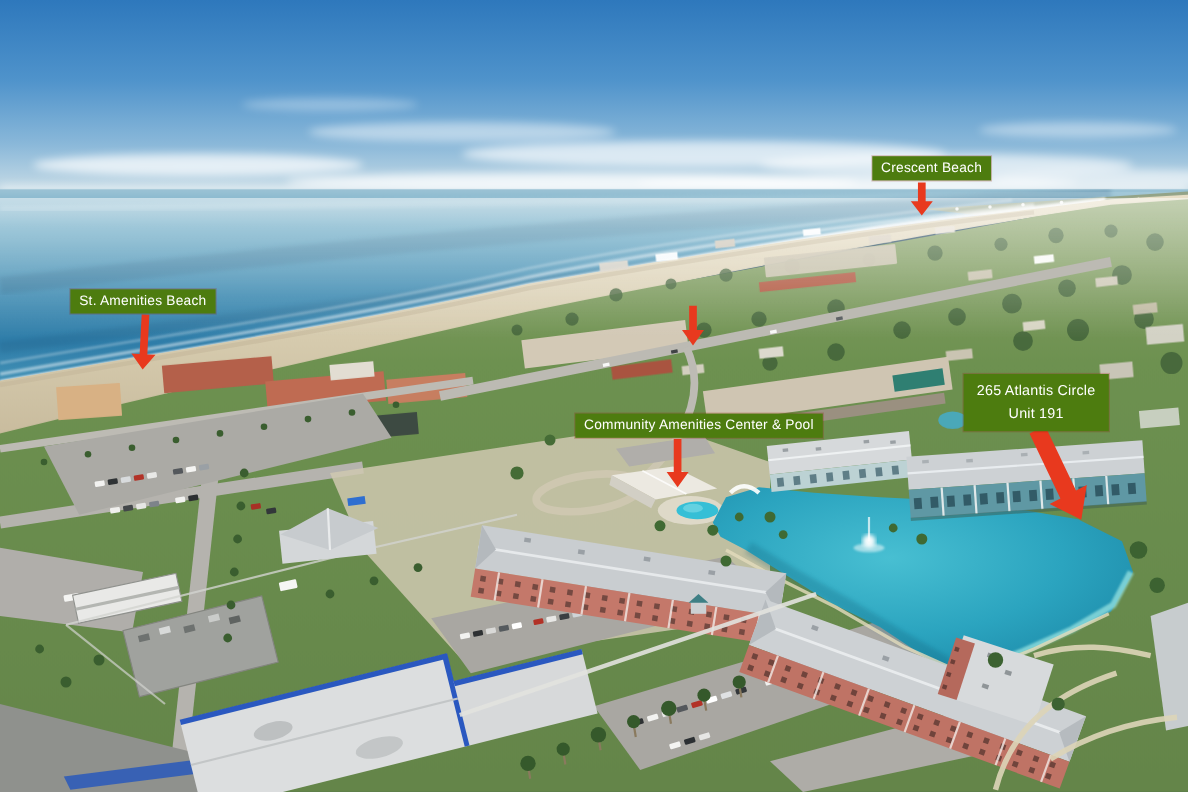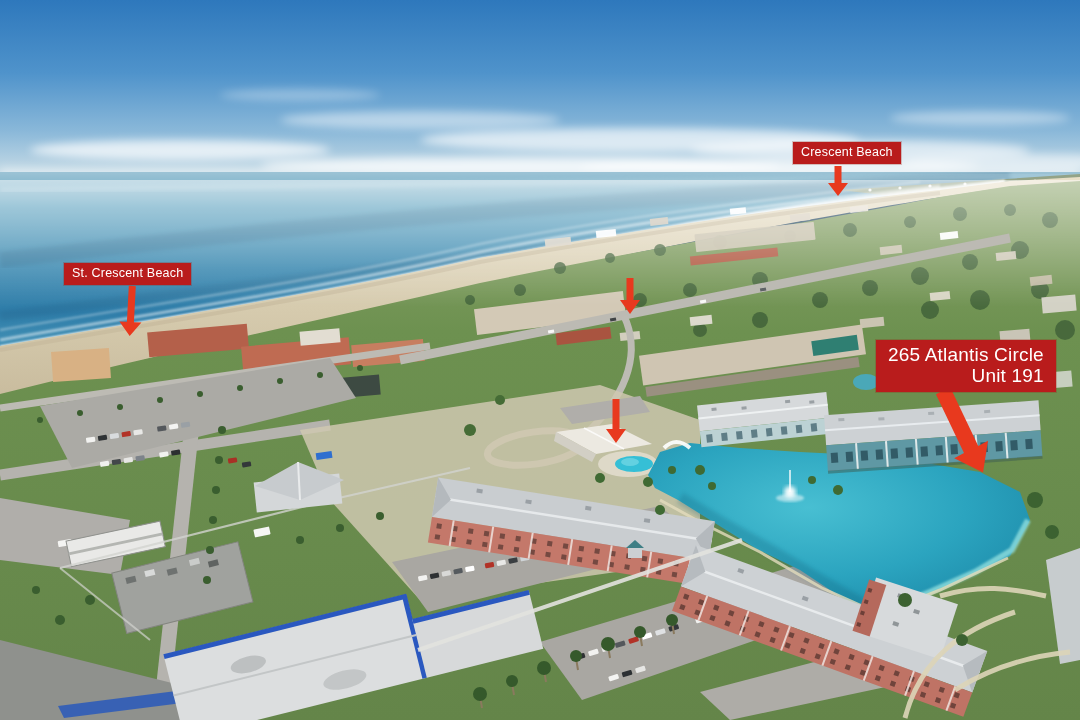--- a/index.html
+++ b/index.html
@@ -1,27 +1,27 @@
 <!DOCTYPE html>
 <html><head>
 <meta charset="utf-8">
 <style>
   html,body{margin:0;padding:0;}
   body{width:1080px;height:720px;overflow:hidden;background:#274a63;}
   .scene{position:relative;width:1080px;height:720px;font-family:"Liberation Sans",sans-serif;}
   svg.photo{position:absolute;left:0;top:0;}
   .map-label{
     position:absolute;z-index:3;
-    background:#b91c1c;color:#ffffff;
+    background:#4d7c0f;color:#ffffff;
     font-size:12.5px;line-height:15px;letter-spacing:.2px;
     padding:3px 8px 4px;white-space:nowrap;
     box-shadow:0 0 0 1px rgba(150,30,10,.25);
   }
   .map-label.big{
-    font-size:19px;line-height:21px;text-align:right;padding:4px 12px 6px;
+    font-size:13px;line-height:21px;text-align:center;padding:4px 12px 6px;
   }
   .map-label.big span{display:block;}
   .pointer{position:absolute;z-index:2;overflow:visible;}
   .pointer polygon{fill:#e8391e;}
 </style>
 </head>
 <body>
 
 <div class="scene">
 
@@ -499,37 +499,40 @@
       <circle cx="90" cy="600" r="5"></circle>
         <circle cx="60" cy="620" r="5"></circle>
         <circle cx="36" cy="590" r="4"></circle>
       <circle cx="300" cy="540" r="4"></circle>
         <circle cx="340" cy="528" r="4"></circle>
         <circle cx="380" cy="516" r="4"></circle>
     </g>
   </svg>
 
   <div class="map-label" style="left:64px;top:263px;">
-    <span>St. Crescent Beach</span>
+    <span>St. Amenities Beach</span>
   </div>
   <svg class="pointer" style="left:118px;top:286px;transform:rotate(3deg);" width="26" height="50">
     <polygon points="9.5,0 16.5,0 16.5,36 24,36 13,50 2,36 9.5,36"></polygon>
   </svg>
 
   <div class="map-label" style="left:793px;top:142px;">
     <span>Crescent Beach</span>
   </div>
   <svg class="pointer" style="left:826px;top:166px;" width="24" height="30">
     <polygon points="8.5,0 15.5,0 15.5,17 22,17 12,30 2,17 8.5,17"></polygon>
   </svg>
 
   <svg class="pointer" style="left:618px;top:278px;" width="24" height="36">
     <polygon points="8.5,0 15.5,0 15.5,22 22,22 12,36 2,22 8.5,22"></polygon>
   </svg>
 
+  <div class="map-label" style="left:523px;top:376px;">
+    <span>Community Amenities Center &amp; Pool</span>
+  </div>
   <svg class="pointer" style="left:604px;top:399px;" width="24" height="44">
     <polygon points="8.5,0 15.5,0 15.5,30 22,30 12,44 2,30 8.5,30"></polygon>
   </svg>
 
   <div class="map-label big" style="left:876px;top:340px;">
     <span>265 Atlantis Circle</span>
     <span>Unit 191</span>
   </div>
   <svg class="pointer" style="left:933px;top:387px;" width="62" height="88">
     <polygon points="17.1,0 45.2,58.9 55,53.8 50,85.6 21.2,71.2 31,66.1 2.9,7.2"></polygon>

